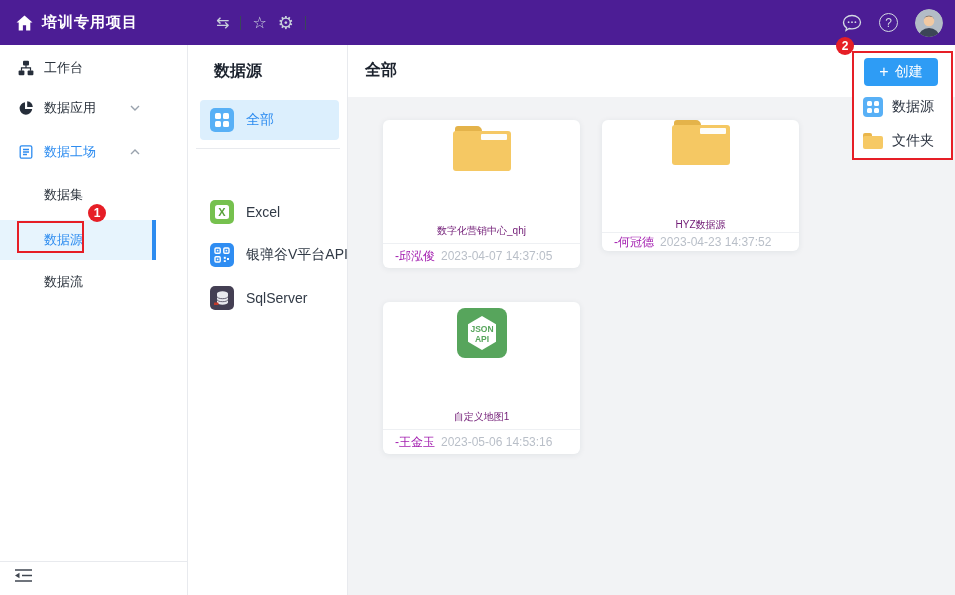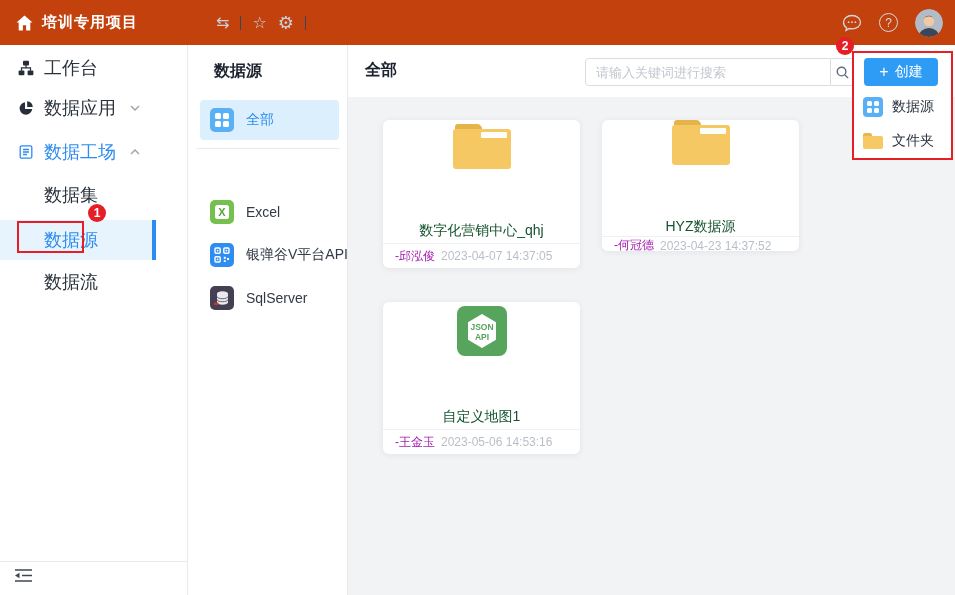--- a/index.html
+++ b/index.html
@@ -1,33 +1,33 @@
 <!DOCTYPE html>
 <html><head>
 <meta charset="utf-8">
 <style>
   * { margin:0; padding:0; box-sizing:border-box; }
   html,body { width:955px; height:595px; }
   body { font-family:"Liberation Sans","DejaVu Sans",sans-serif; position:relative; overflow:hidden; background:#fff; }
 
   
-  .topbar { position:absolute; left:0; top:0; width:955px; height:45px; background:#c2410c; display:flex; align-items:center; z-index:5; }
+  .topbar { position:absolute; left:0; top:0; width:955px; height:45px; background:#4c1d95; display:flex; align-items:center; z-index:5; }
   .tb-home { margin-left:16px; width:17px; height:16px; display:inline-flex; }
   .tb-title { margin-left:9px; font-size:15px; font-weight:bold; color:#fff; letter-spacing:1px; }
   .tb-icons { margin-left:78px; display:flex; align-items:center; gap:11px; color:#c9d1dc; }
   .tb-glyph { font-size:16px; line-height:1; cursor:pointer; }
   .tb-gear { font-size:18px; }
   .tb-sep { width:1px; height:14px; background:#39465a; }
   .tb-right { margin-left:auto; margin-right:12px; display:flex; align-items:center; gap:17px; }
   .tb-help { width:19px; height:19px; border:1.5px solid #d3dae3; border-radius:50%; display:flex; align-items:center; justify-content:center; font-size:12px; color:#d3dae3; cursor:pointer; }
   .tb-avatar { width:28px; height:28px; border-radius:50%; overflow:hidden; display:inline-flex; cursor:pointer; }
 
   
   .sidebar { position:absolute; left:0; top:45px; width:188px; height:550px; background:#fff; border-right:1px solid #e8eaee; }
-  .nav-item { position:absolute; left:0; width:156px; height:40px; font-size:18px; color:#2a323c; cursor:pointer; }
+  .nav-item { position:absolute; left:0; width:156px; height:40px; font-size:13px; color:#2a323c; cursor:pointer; }
   .nav-icon { position:absolute; left:18px; top:12px; width:16px; height:16px; display:inline-flex; }
   .nav-label { position:absolute; left:44px; top:0; line-height:40px; }
   .nav-chev { position:absolute; right:16px; top:17px; width:10px; height:6px; display:inline-flex; }
   .ni1 { top:3px; } .ni2 { top:43px; } .ni3 { top:87px; color:#2d8cf0; } .ni4 { top:130px; } .ni5 { top:175px; background:#e7f4fd; color:#2d8cf0; } .ni6 { top:217px; }
   .ni5::after { content:""; position:absolute; right:0; top:0; width:4px; height:40px; background:#2d8cf0; }
   .sb-divider { position:absolute; left:0; top:516px; width:188px; height:1px; background:#e8eaee; }
   .collapse-btn { position:absolute; left:14px; top:523px; width:19px; height:15px; display:inline-flex; cursor:pointer; }
 
   
   .panel2 { position:absolute; left:188px; top:45px; width:160px; height:550px; background:#fff; border-right:1px solid #e8eaee; }
@@ -52,21 +52,21 @@
   .search-wrap { position:absolute; left:237px; top:13px; display:flex; }
   .search-input { width:246px; height:28px; border:1px solid #d9dde3; border-radius:4px 0 0 4px; padding:0 10px; font-size:13px; color:#333; outline:none; font-family:inherit; }
   .search-input::placeholder { color:#c2c7cf; }
   .search-btn { width:23px; height:28px; border:1px solid #d9dde3; border-left:none; border-radius:0 4px 4px 0; background:#fff; display:flex; align-items:center; justify-content:center; cursor:pointer; }
 
   .card { position:absolute; width:197px; background:#fff; border-radius:6px; box-shadow:0 1px 6px rgba(31,45,61,.08); display:flex; flex-direction:column; cursor:pointer; }
   .card1 { left:35px; top:75px; height:148px; }
   .card2 { left:254px; top:75px; height:131px; }
   .card3 { left:35px; top:257px; height:152px; }
   .card-body { flex:1; display:flex; flex-direction:column; align-items:center; justify-content:center; gap:14px; }
-  .card-title { font-size:14px; color:#14532d;margin-top:38px; }
+  .card-title { font-size:10px; color:#701a75;margin-top:38px; }
   .card-foot { height:25px; border-top:1px solid #eef0f3; display:flex; align-items:center; padding-left:12px; gap:6px; font-size:12px; }
   .owner { color:#a21caf; } .time { color:#b9bfc8; }
 
   
   .folder-lg { position:relative; width:58px; height:46px; }
   .folder-lg .f-tab { position:absolute; left:2px; top:0; width:27px; height:12px; background:#e4b34a; border-radius:3px 5px 0 0; }
   .folder-lg .f-body { position:absolute; left:0; top:5px; width:58px; height:40px; background:#f5c863; border-radius:3px; }
   .folder-lg .f-slot { position:absolute; left:28px; top:8px; width:26px; height:6px; background:#fdfdfa; border-radius:1px; }
   .folder-sm { position:relative; width:20px; height:16px; flex:none; }
   .folder-sm .t { position:absolute; left:0; top:0; width:9px; height:6px; background:#eab64b; border-radius:2px 2px 0 0; }
@@ -255,29 +255,20 @@
         <rect x="4" y="16.5" width="4.5" height="2.6" rx="0.5" fill="#c0392b"></rect>
       </svg>
     </span>
     <span class="p2-label">SqlServer</span>
   </div>
 </div>
 
 <div class="main">
   <div class="main-header">
     <span class="main-title">全部</span>
-    <div class="search-wrap">
-      <input class="search-input" type="text" placeholder="请输入关键词进行搜索" style="">
-      <span class="search-btn">
-        <svg viewBox="0 0 16 16" width="15" height="15" fill="none" stroke="#5f6b7a" stroke-width="1.5">
-            <circle cx="7" cy="7" r="4.6"></circle>
-            <line x1="10.6" y1="10.6" x2="14" y2="14"></line>
-          </svg>
-      </span>
-    </div>
   </div>
 
   <div class="card card1">
     <div class="card-body">
       <span class="folder-lg">
           <span class="f-tab"></span>
           <span class="f-body"></span>
           <span class="f-slot"></span>
         </span>
       <span class="card-title">数字化营销中心_qhj</span>

